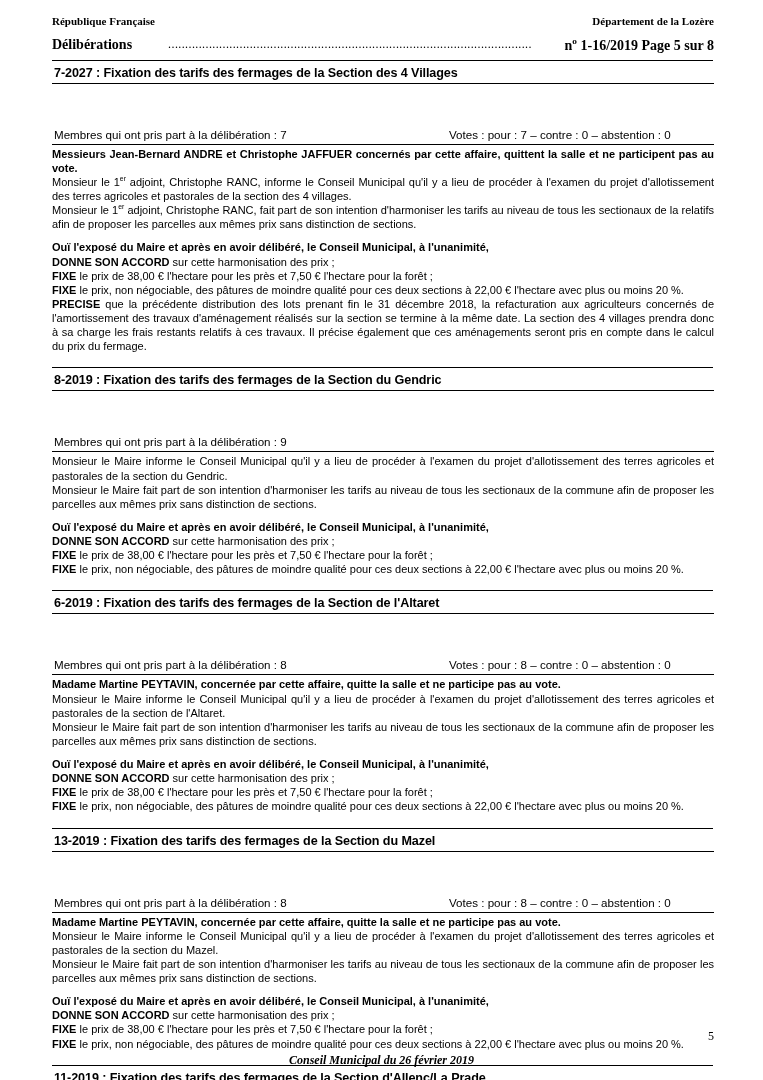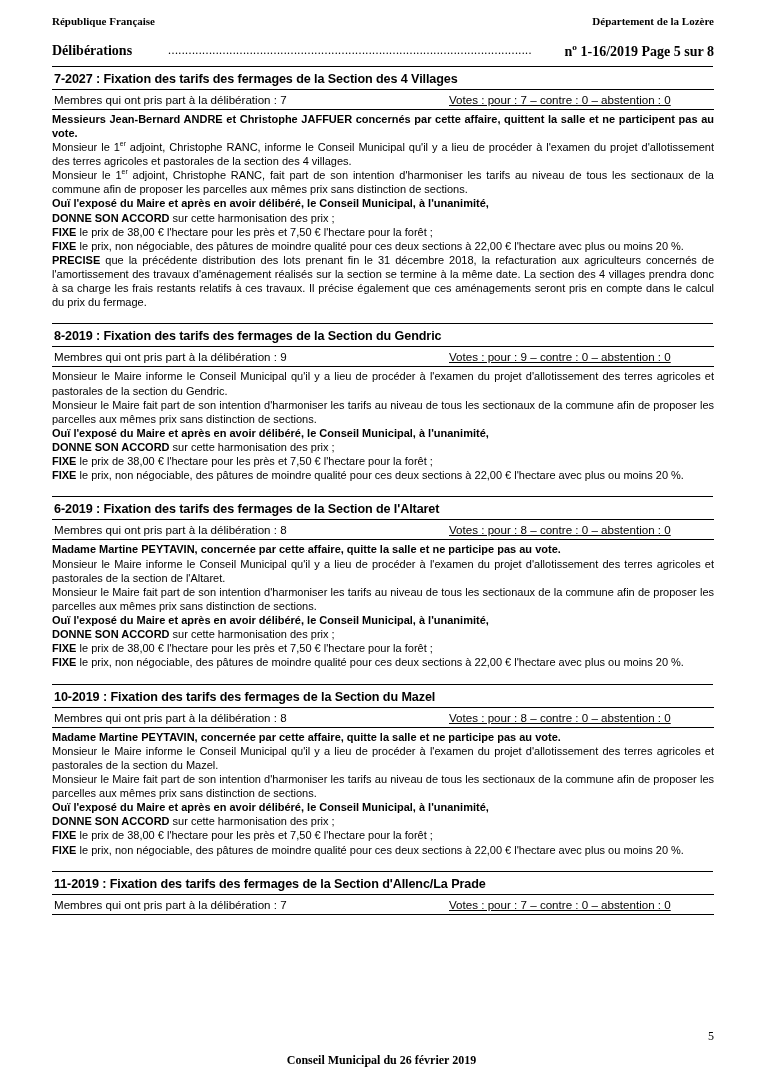--- a/index.html
+++ b/index.html
@@ -38,21 +38,21 @@
     align-items: baseline;
     font-weight: bold;
     font-size: 11px;
   }
   .hdr-row2 {
     display: flex;
     align-items: baseline;
     font-weight: bold;
     font-size: 14px;
     white-space: nowrap;
-    margin-top: 12px;
+    margin-top: 6px;
     gap: 33px;
   }
   .hdr-row2 .delib-word { flex: 0 0 auto; }
   .hdr-dots {
     flex: 1 1 auto;
     overflow: hidden;
     white-space: nowrap;
     font-size: 12px;
     font-weight: normal;
     letter-spacing: 0.4px;
@@ -89,51 +89,53 @@
     width: 661px;
   }
 
   .votes-row {
     display: flex;
     align-items: baseline;
     font-size: 11.6px;
     border-bottom: 1.2px solid #000;
     padding: 3px 0 3px 2px;
     white-space: nowrap;
+    margin-top: 41px;
   }
   .votes-left  { flex: 0 0 395px; }
-  .votes-right { flex: 1 1 auto; text-decoration: underline; }
+  .votes-right { flex: 1 1 auto; }
 
   .body-text {
     font-size: 11px;
     line-height: 1.285;
     text-align: justify;
     padding-top: 2px;
   }
   .body-text p { margin: 0; }
-  .body-text p.gap { }
+  .body-text p.gap { margin-top: 9px; }
   .b { font-weight: bold; }
   .body-text sup { font-size: 0.62em; vertical-align: super; }
   .spacer-md { height: 14px; }
 
   
   .page-number {
     position: absolute;
     right: 49px;
     bottom: 36px;
     font-family: "Liberation Serif", serif;
     font-size: 12px;
   }
   .doc-footer {
     position: absolute;
     left: 0;
     right: 0;
     bottom: 12px;
     text-align: center;
     font-family: "Liberation Serif", serif;
+    font-style: italic;
     font-weight: bold;
     font-size: 12px;
   }
 </style>
 </head>
 <body>
 
 <div class="page">
 
   <div class="doc-header">
@@ -153,39 +155,38 @@
     <div class="delib-title-wrap">
       <span class="delib-title">7-2027 : Fixation des tarifs des fermages de la Section des 4 Villages</span>
     </div>
     <div class="votes-row">
       <span class="votes-left">Membres qui ont pris part à la délibération : 7</span>
       <span class="votes-right">Votes : pour : 7 – contre : 0 – abstention : 0</span>
     </div>
     <div class="body-text">
       <p class="b">Messieurs Jean-Bernard ANDRE et Christophe JAFFUER concernés par cette affaire, quittent la salle et ne participent pas au vote.</p>
       <p><span>Monsieur le 1</span><sup>er</sup><span> adjoint, Christophe RANC, informe le Conseil Municipal qu'il y a lieu de procéder à l'examen du projet d'allotissement des terres agricoles et pastorales de la section des 4 villages.</span></p>
-      <p><span>Monsieur le 1</span><sup>er</sup><span> adjoint, Christophe RANC, fait part de son intention d'harmoniser les tarifs au niveau de tous les sectionaux de la commune afin de proposer les parcelles aux mêmes prix sans distinction de sections.</span></p>
+      <p><span>Monsieur le 1</span><sup>er</sup><span> adjoint, Christophe RANC, fait part de son intention d'harmoniser les tarifs au niveau de tous les sectionaux de la relatifs afin de proposer les parcelles aux mêmes prix sans distinction de sections.</span></p>
       <p class="gap b lead">Ouï l'exposé du Maire et après en avoir délibéré, le Conseil Municipal, à l'unanimité,</p>
       <p><span class="b">DONNE SON ACCORD</span><span> sur cette harmonisation des prix ;</span></p>
       <p><span class="b">FIXE</span><span> le prix de 38,00 € l'hectare pour les près et 7,50 € l'hectare pour la forêt ;</span></p>
       <p><span class="b">FIXE</span><span> le prix, non négociable, des pâtures de moindre qualité pour ces deux sections à 22,00 € l'hectare avec plus ou moins 20 %.</span></p>
       <p><span class="b">PRECISE</span><span> que la précédente distribution des lots prenant fin le 31 décembre 2018, la refacturation aux agriculteurs concernés de l'amortissement des travaux d'aménagement réalisés sur la section se termine à la même date. La section des 4 villages prendra donc à sa charge les frais restants relatifs à ces travaux. Il précise également que ces aménagements seront pris en compte dans le calcul du prix du fermage.</span></p>
     </div>
   </div>
 
   <div class="spacer-md"></div>
 
   <div class="delib">
     <hr class="rule-top">
     <div class="delib-title-wrap">
       <span class="delib-title">8-2019 : Fixation des tarifs des fermages de la Section du Gendric</span>
     </div>
     <div class="votes-row">
       <span class="votes-left">Membres qui ont pris part à la délibération : 9</span>
-      <span class="votes-right">Votes : pour : 9 – contre : 0 – abstention : 0</span>
     </div>
     <div class="body-text">
       <p>Monsieur le Maire informe le Conseil Municipal qu'il y a lieu de procéder à l'examen du projet d'allotissement des terres agricoles et pastorales de la section du Gendric.</p>
       <p>Monsieur le Maire fait part de son intention d'harmoniser les tarifs au niveau de tous les sectionaux de la commune afin de proposer les parcelles aux mêmes prix sans distinction de sections.</p>
       <p class="gap b lead">Ouï l'exposé du Maire et après en avoir délibéré, le Conseil Municipal, à l'unanimité,</p>
       <p><span class="b">DONNE SON ACCORD</span><span> sur cette harmonisation des prix ;</span></p>
       <p><span class="b">FIXE</span><span> le prix de 38,00 € l'hectare pour les près et 7,50 € l'hectare pour la forêt ;</span></p>
       <p><span class="b">FIXE</span><span> le prix, non négociable, des pâtures de moindre qualité pour ces deux sections à 22,00 € l'hectare avec plus ou moins 20 %.</span></p>
     </div>
   </div>
@@ -210,21 +211,21 @@
       <p><span class="b">FIXE</span><span> le prix de 38,00 € l'hectare pour les près et 7,50 € l'hectare pour la forêt ;</span></p>
       <p><span class="b">FIXE</span><span> le prix, non négociable, des pâtures de moindre qualité pour ces deux sections à 22,00 € l'hectare avec plus ou moins 20 %.</span></p>
     </div>
   </div>
 
   <div class="spacer-md"></div>
 
   <div class="delib">
     <hr class="rule-top">
     <div class="delib-title-wrap">
-      <span class="delib-title">10-2019 : Fixation des tarifs des fermages de la Section du Mazel</span>
+      <span class="delib-title">13-2019 : Fixation des tarifs des fermages de la Section du Mazel</span>
     </div>
     <div class="votes-row">
       <span class="votes-left">Membres qui ont pris part à la délibération : 8</span>
       <span class="votes-right">Votes : pour : 8 – contre : 0 – abstention : 0</span>
     </div>
     <div class="body-text">
       <p class="b">Madame Martine PEYTAVIN, concernée par cette affaire, quitte la salle et ne participe pas au vote.</p>
       <p>Monsieur le Maire informe le Conseil Municipal qu'il y a lieu de procéder à l'examen du projet d'allotissement des terres agricoles et pastorales de la section du Mazel.</p>
       <p>Monsieur le Maire fait part de son intention d'harmoniser les tarifs au niveau de tous les sectionaux de la commune afin de proposer les parcelles aux mêmes prix sans distinction de sections.</p>
       <p class="gap b lead">Ouï l'exposé du Maire et après en avoir délibéré, le Conseil Municipal, à l'unanimité,</p>

